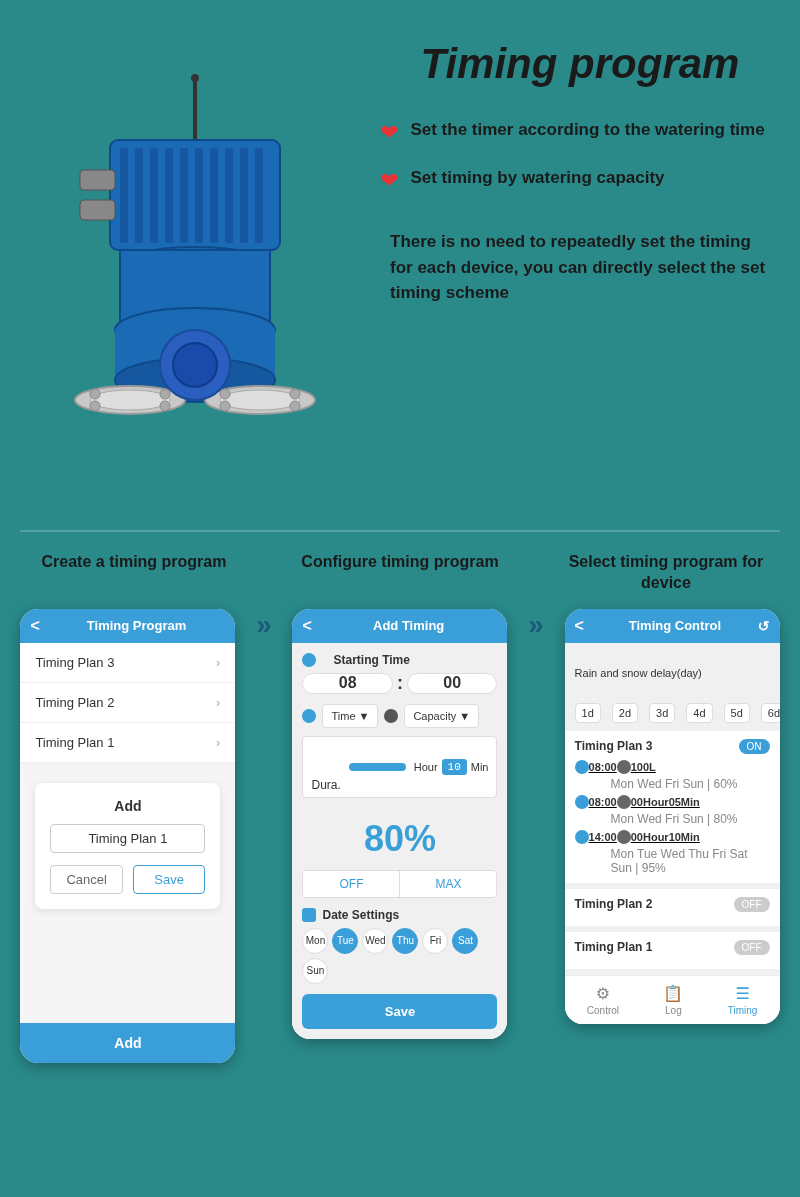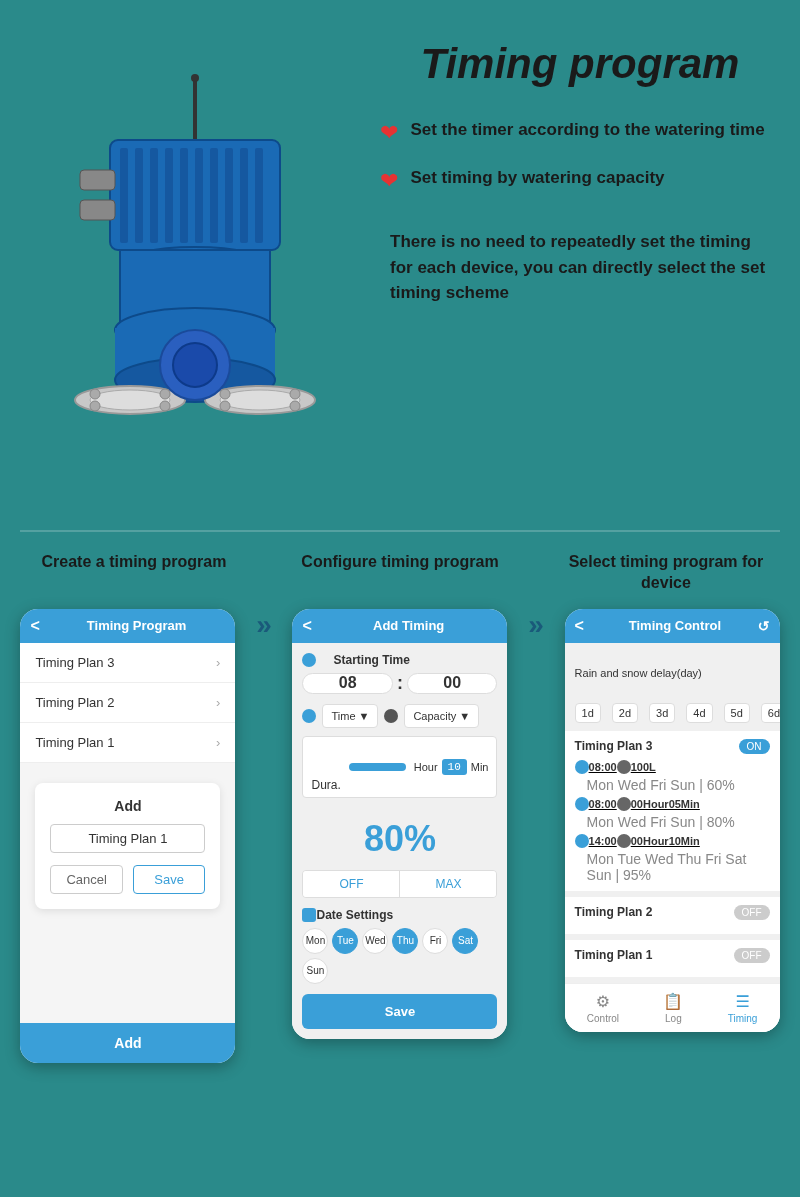--- a/index.html
+++ b/index.html
@@ -356,20 +356,21 @@
       text-align: center;
       padding: 6px;
       font-size: 12px;
       color: #3a9fd8;
       background: white;
     }
 
     .date-settings-label {
       display: flex;
       align-items: center;
+      gap: 6px;
       font-size: 12px;
       font-weight: bold;
       color: #333;
       margin-bottom: 6px;
     }
 
     .days-row {
       display: flex;
       gap: 4px;
       margin-bottom: 10px;
@@ -477,23 +478,23 @@
       text-decoration: underline;
     }
 
     .entry-text {
       font-size: 11px;
       color: #333;
       font-weight: bold;
     }
 
     .entry-sub {
-      font-size: 14px;
+      font-size: 12px;
       color: #888;
-      margin-left: 12px;
+      margin-left: 36px;
     }
 
     .phone-bottom-nav {
       display: flex;
       justify-content: space-around;
       align-items: center;
       padding: 8px 0;
       background: white;
       border-top: 1px solid #eee;
     }

